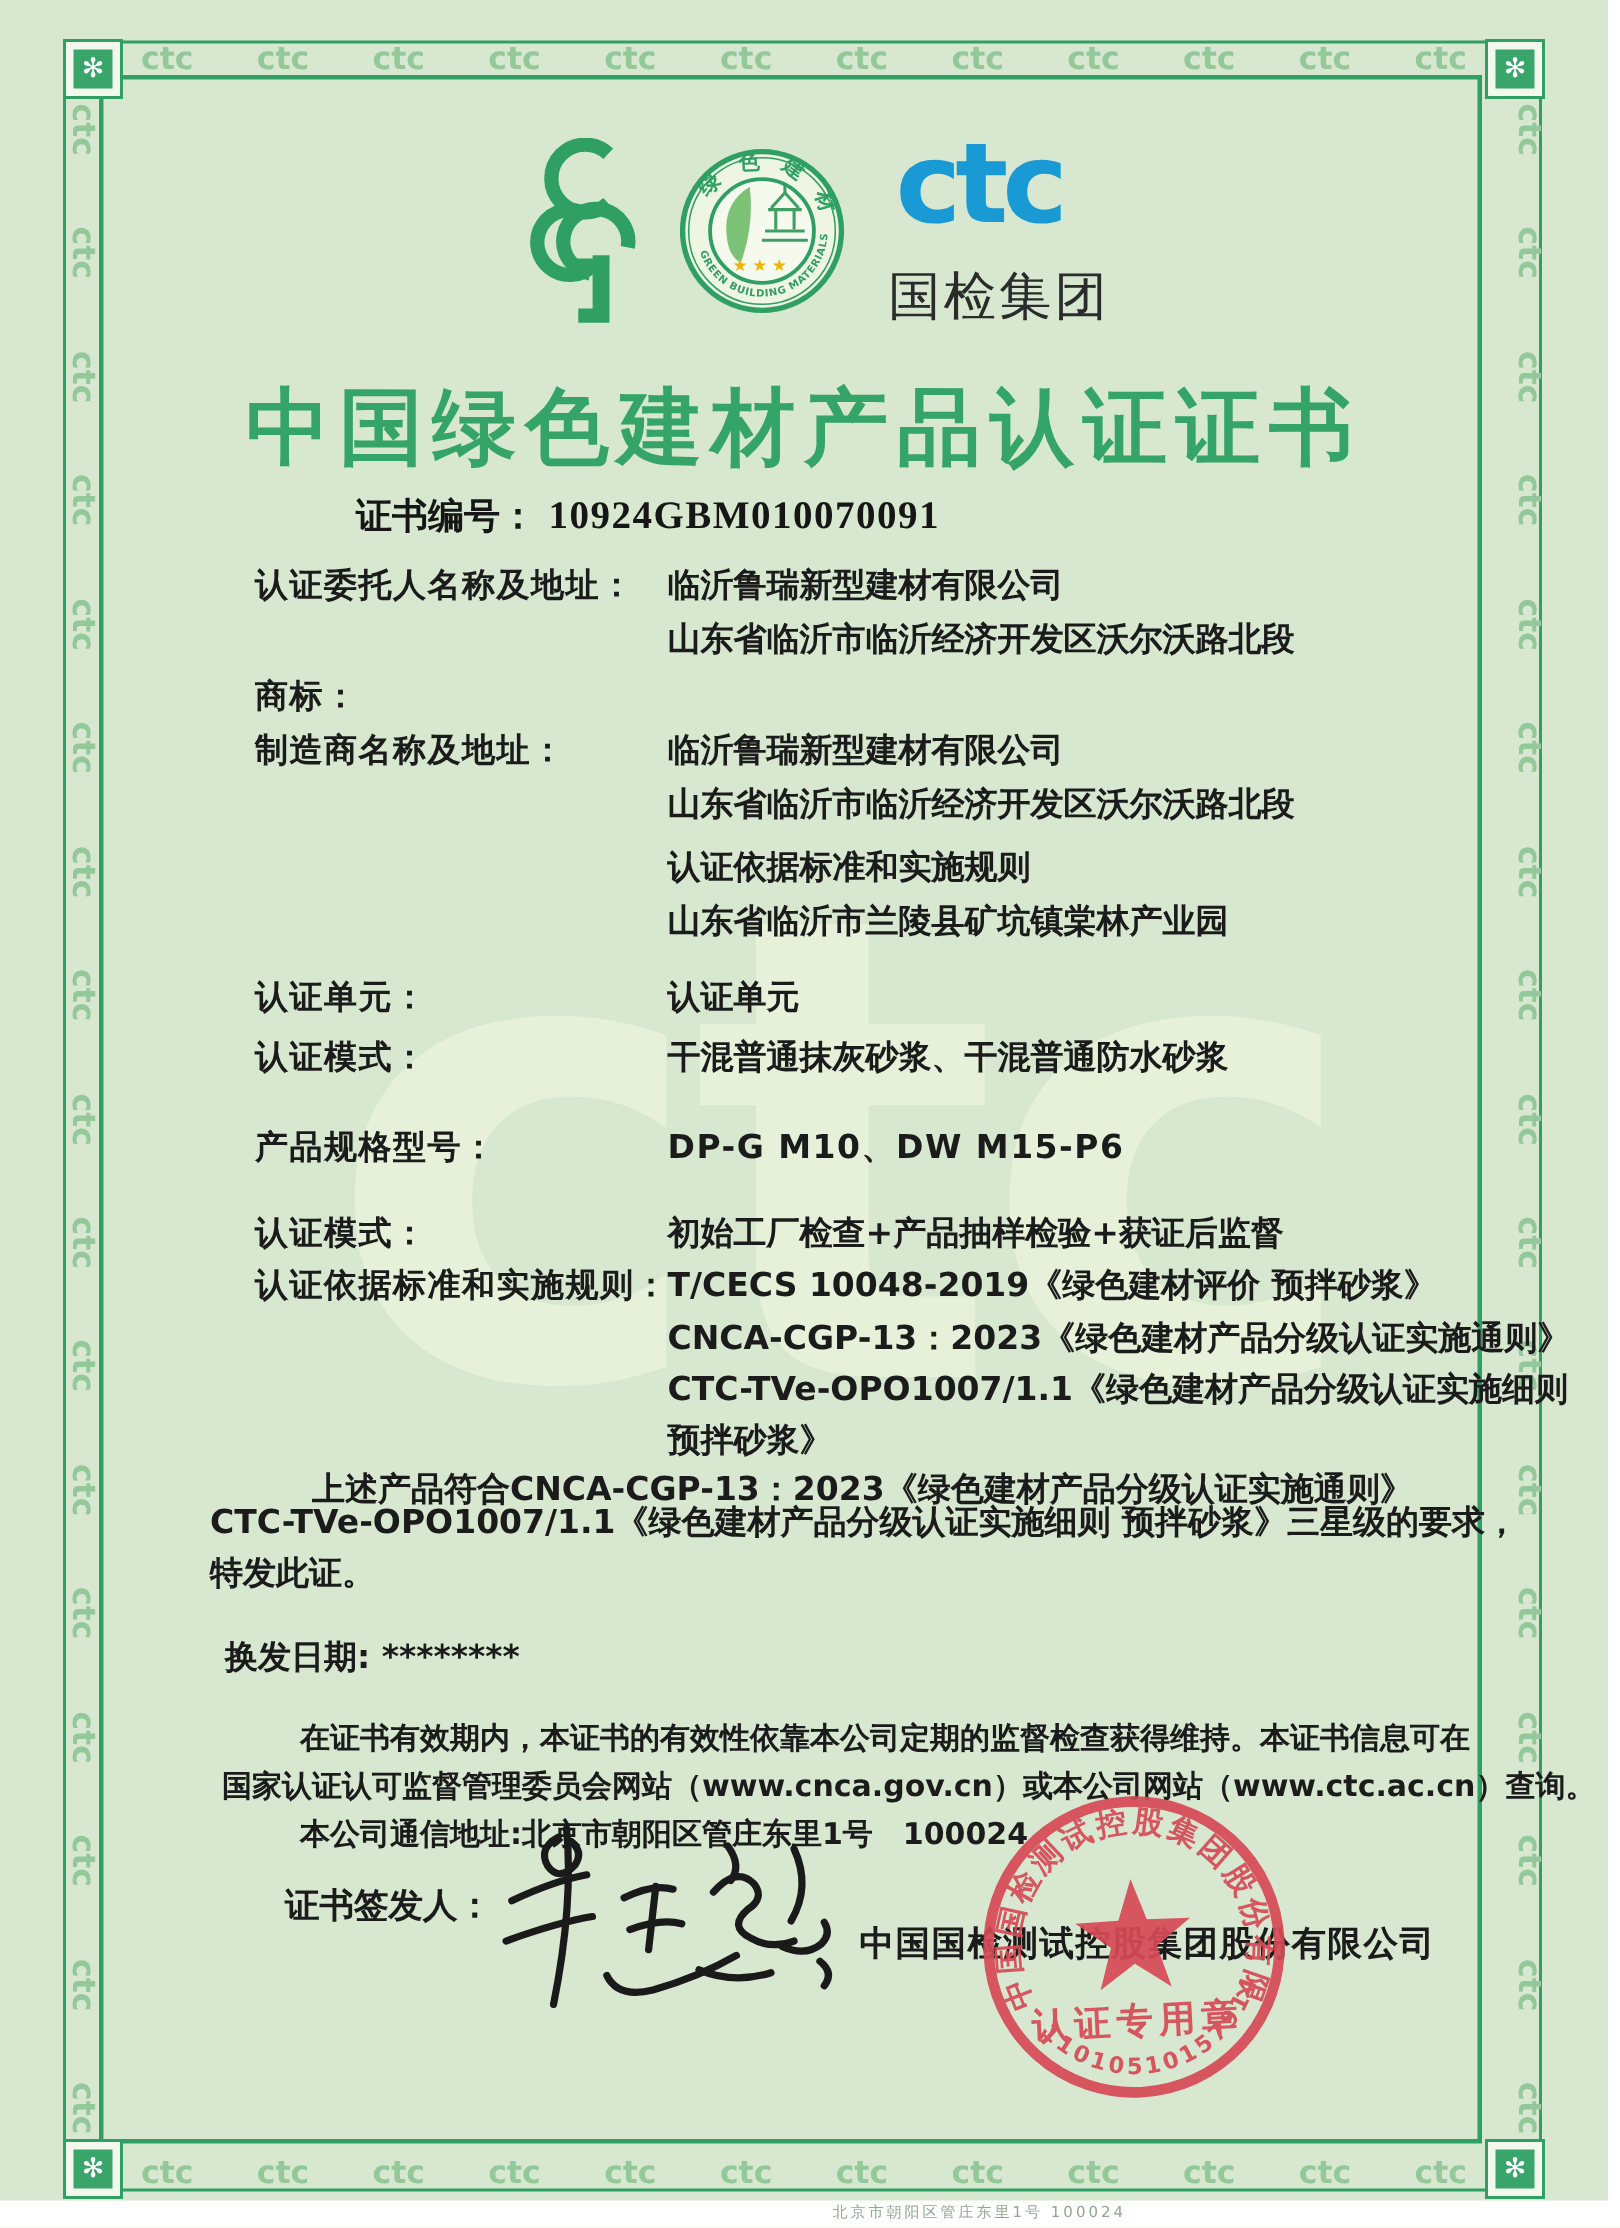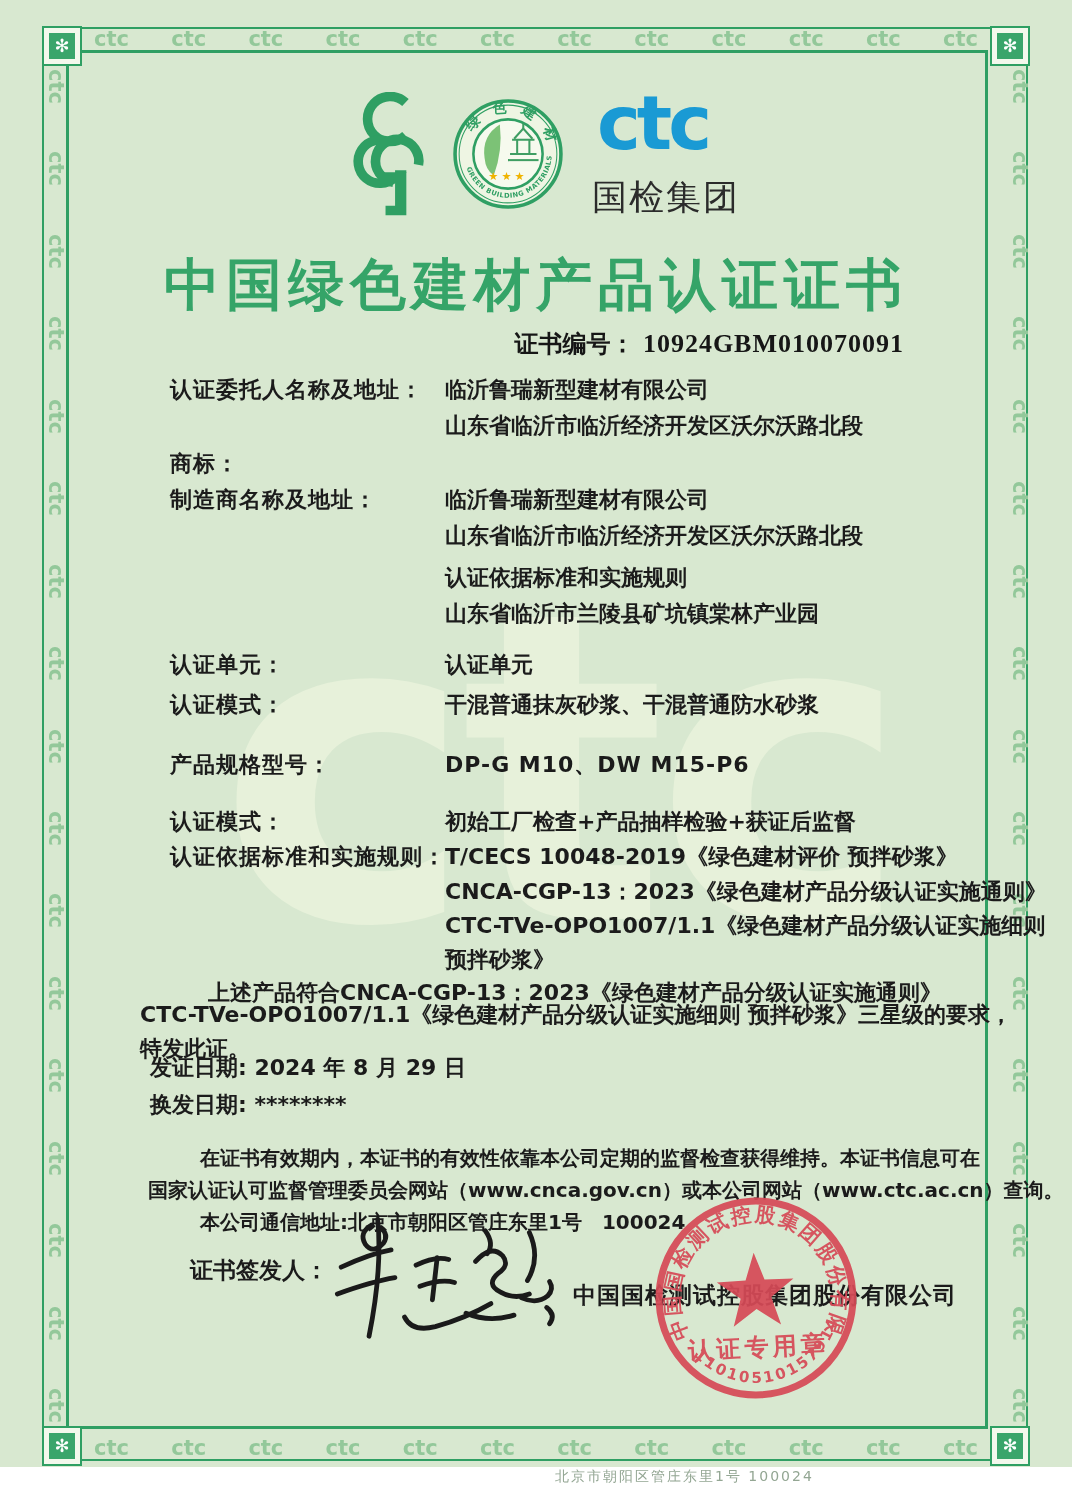--- a/index.html
+++ b/index.html
@@ -26,34 +26,34 @@
     align-items:center;justify-content:center;font-size:18px;line-height:1;}
   .c-tl{left:42px;top:26px;} .c-tr{left:990px;top:26px;} .c-bl{left:42px;top:1426px;} .c-br{left:990px;top:1426px;}
   
   .gp-logo{position:absolute;left:350px;top:92px;}
   .badge{position:absolute;left:452px;top:98px;}
   .ctc-logo{position:absolute;left:597px;top:86px;font-weight:bold;font-size:74px;line-height:1;
     color:#1a9ad4;letter-spacing:-4px;font-family:"DejaVu Sans",sans-serif;}
   .ctc-group{position:absolute;left:592px;top:174px;font-size:35px;font-weight:normal;color:#2b2b2b;letter-spacing:2px;}
   .title{position:absolute;left:0;top:248px;width:1072px;text-align:center;font-size:56px;font-weight:bold;
     color:#35a468;letter-spacing:6px;font-family:"DejaVu Serif","Liberation Serif",serif;}
-  .certno{position:absolute;left:0;top:328px;width:864px;text-align:right;font-size:24px;font-weight:bold;color:#161616;padding-left:40px;}
+  .certno{position:absolute;left:0;top:328px;width:864px;text-align:center;font-size:24px;font-weight:bold;color:#161616;}
   .certno .no{font-family:"Liberation Serif",serif;font-size:26px;letter-spacing:1px;}
   
   .lbl{position:absolute;left:170px;font-size:22px;font-weight:bold;color:#1b1b1b;letter-spacing:1px;white-space:nowrap;}
   .val{position:absolute;left:445px;font-size:22px;font-weight:bold;color:#1b1b1b;white-space:nowrap;}
   .para{position:absolute;font-weight:bold;color:#1b1b1b;white-space:nowrap;}
   .stmt{font-size:22px;}
   .ntc{font-size:20px;}
   .dates{font-size:22px;font-weight:bold;color:#1b1b1b;position:absolute;white-space:nowrap;}
   .signer-label{position:absolute;left:190px;top:1255px;font-size:23px;font-weight:bold;color:#1b1b1b;}
   .company{position:absolute;left:573px;top:1280px;font-size:23px;font-weight:bold;color:#1b1b1b;letter-spacing:1px;white-space:nowrap;}
   .signature{position:absolute;left:322px;top:1205px;}
   .seal{position:absolute;left:650px;top:1192px;opacity:.93;transform:rotate(-3deg);}
-  .microtext{position:absolute;left:555px;top:1468px;font-size:14px;color:#93a693;letter-spacing:2px;white-space:nowrap;text-align:center;}
+  .microtext{position:absolute;left:555px;top:1468px;font-size:10px;color:#93a693;letter-spacing:2px;white-space:nowrap;text-align:center;}
 </style>
 </head>
 <body>
 
 <div class="page">
   <div class="paper"></div>
 
   <div class="watermark">ctc</div>
 
   <div class="border-outer"></div>
@@ -208,24 +208,20 @@
   <div class="lbl" style="top:842px">认证依据标准和实施规则：</div>
   <div class="val" style="top:842px">T/CECS 10048-2019《绿色建材评价 预拌砂浆》</div>
   <div class="val" style="top:877px">CNCA-CGP-13：2023《绿色建材产品分级认证实施通则》</div>
   <div class="val" style="top:911px">CTC-TVe-OPO1007/1.1《绿色建材产品分级认证实施细则</div>
   <div class="val" style="top:945px">预拌砂浆》</div>
 
   <div class="para stmt" style="left:208px;top:978px">上述产品符合CNCA-CGP-13：2023《绿色建材产品分级认证实施通则》</div>
   <div class="para stmt" style="left:140px;top:1000px">CTC-TVe-OPO1007/1.1《绿色建材产品分级认证实施细则 预拌砂浆》三星级的要求，</div>
   <div class="para stmt" style="left:140px;top:1034px">特发此证。</div>
 
-  <div class="dates" style="left:150px;top:1053px">
-    <span>发证日期:</span>
-    <span>2024 年 8 月 29 日</span>
-  </div>
   <div class="dates" style="left:150px;top:1090px">
     <span>换发日期:</span>
     <span>********</span>
   </div>
 
   <div class="para ntc" style="left:200px;top:1145px">在证书有效期内，本证书的有效性依靠本公司定期的监督检查获得维持。本证书信息可在</div>
   <div class="para ntc" style="left:148px;top:1177px">国家认证认可监督管理委员会网站（www.cnca.gov.cn）或本公司网站（www.ctc.ac.cn）查询。</div>
   <div class="para ntc" style="left:200px;top:1209px">本公司通信地址:北京市朝阳区管庄东里1号　100024</div>
 
   <div class="signer-label">证书签发人：</div>

